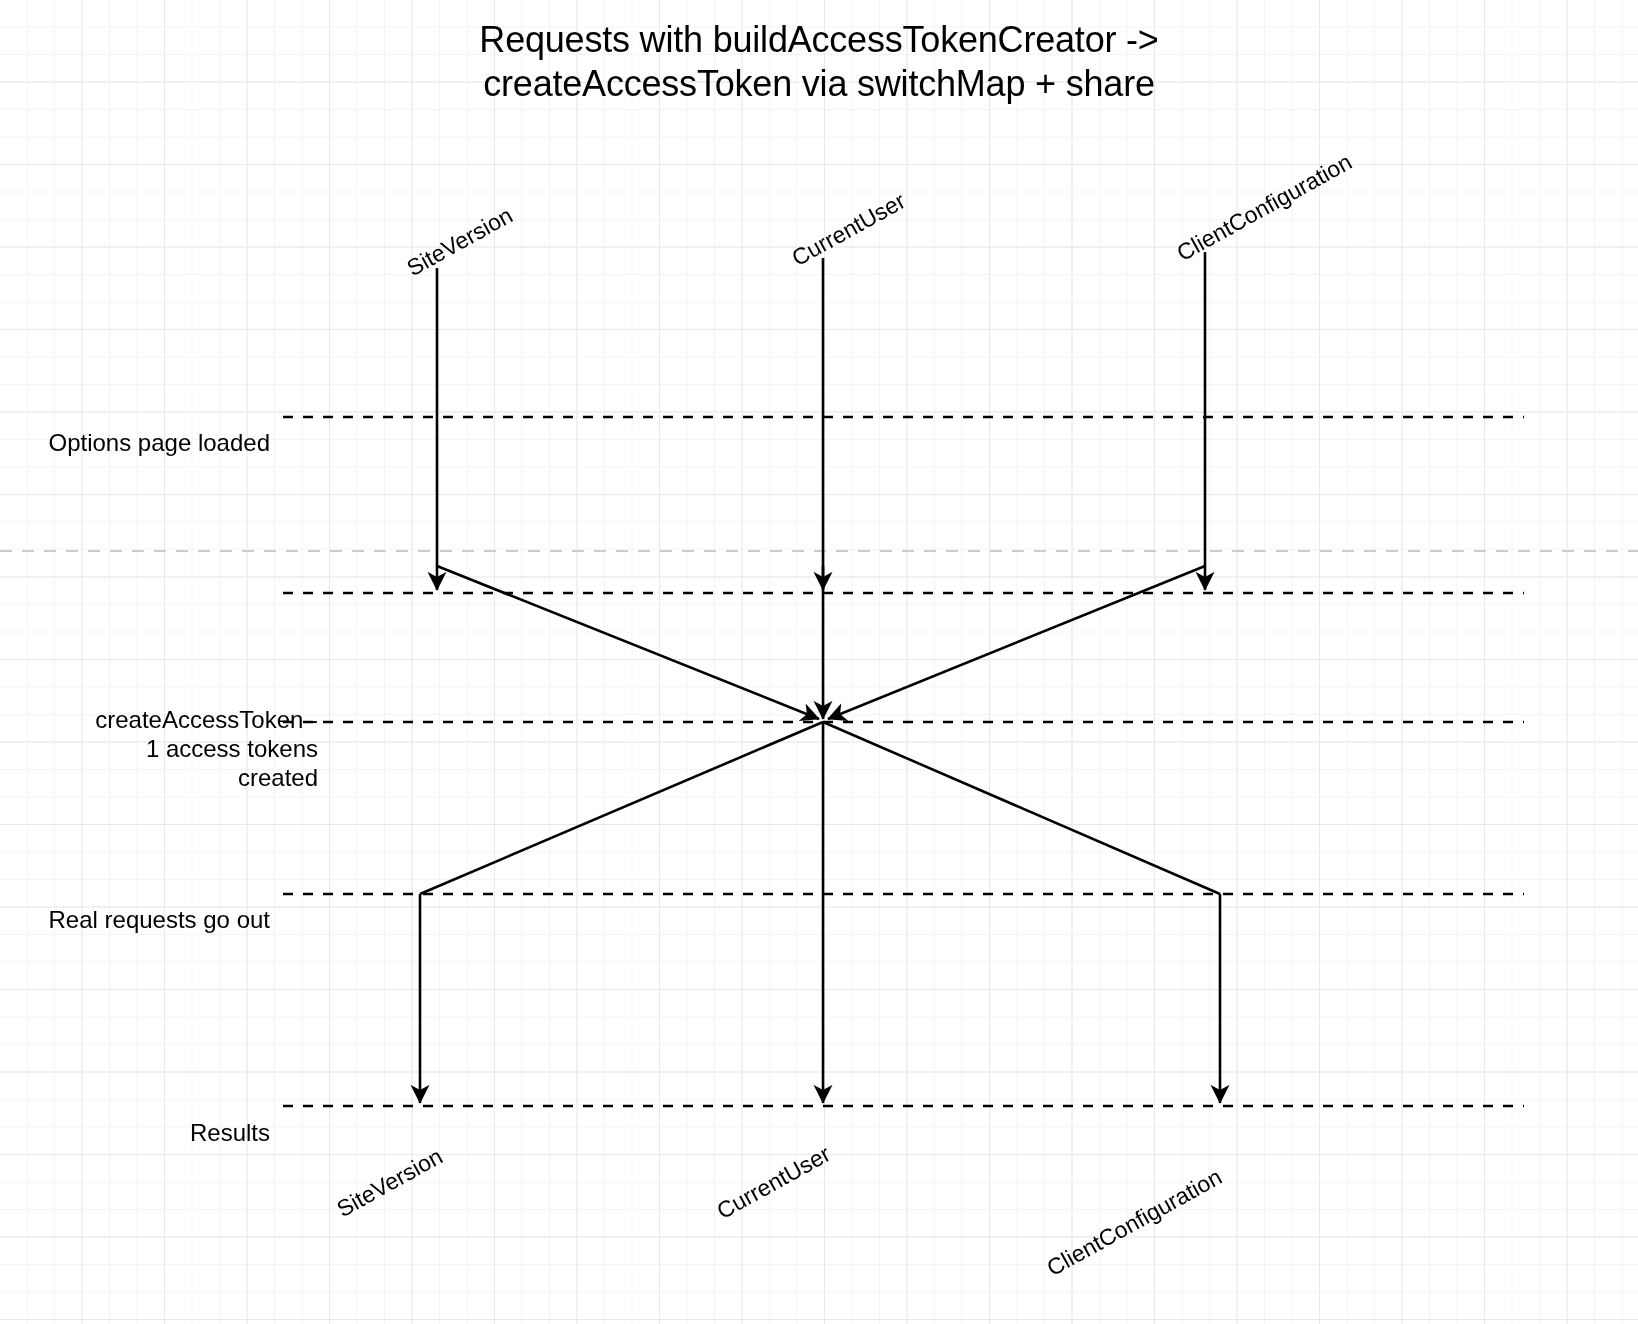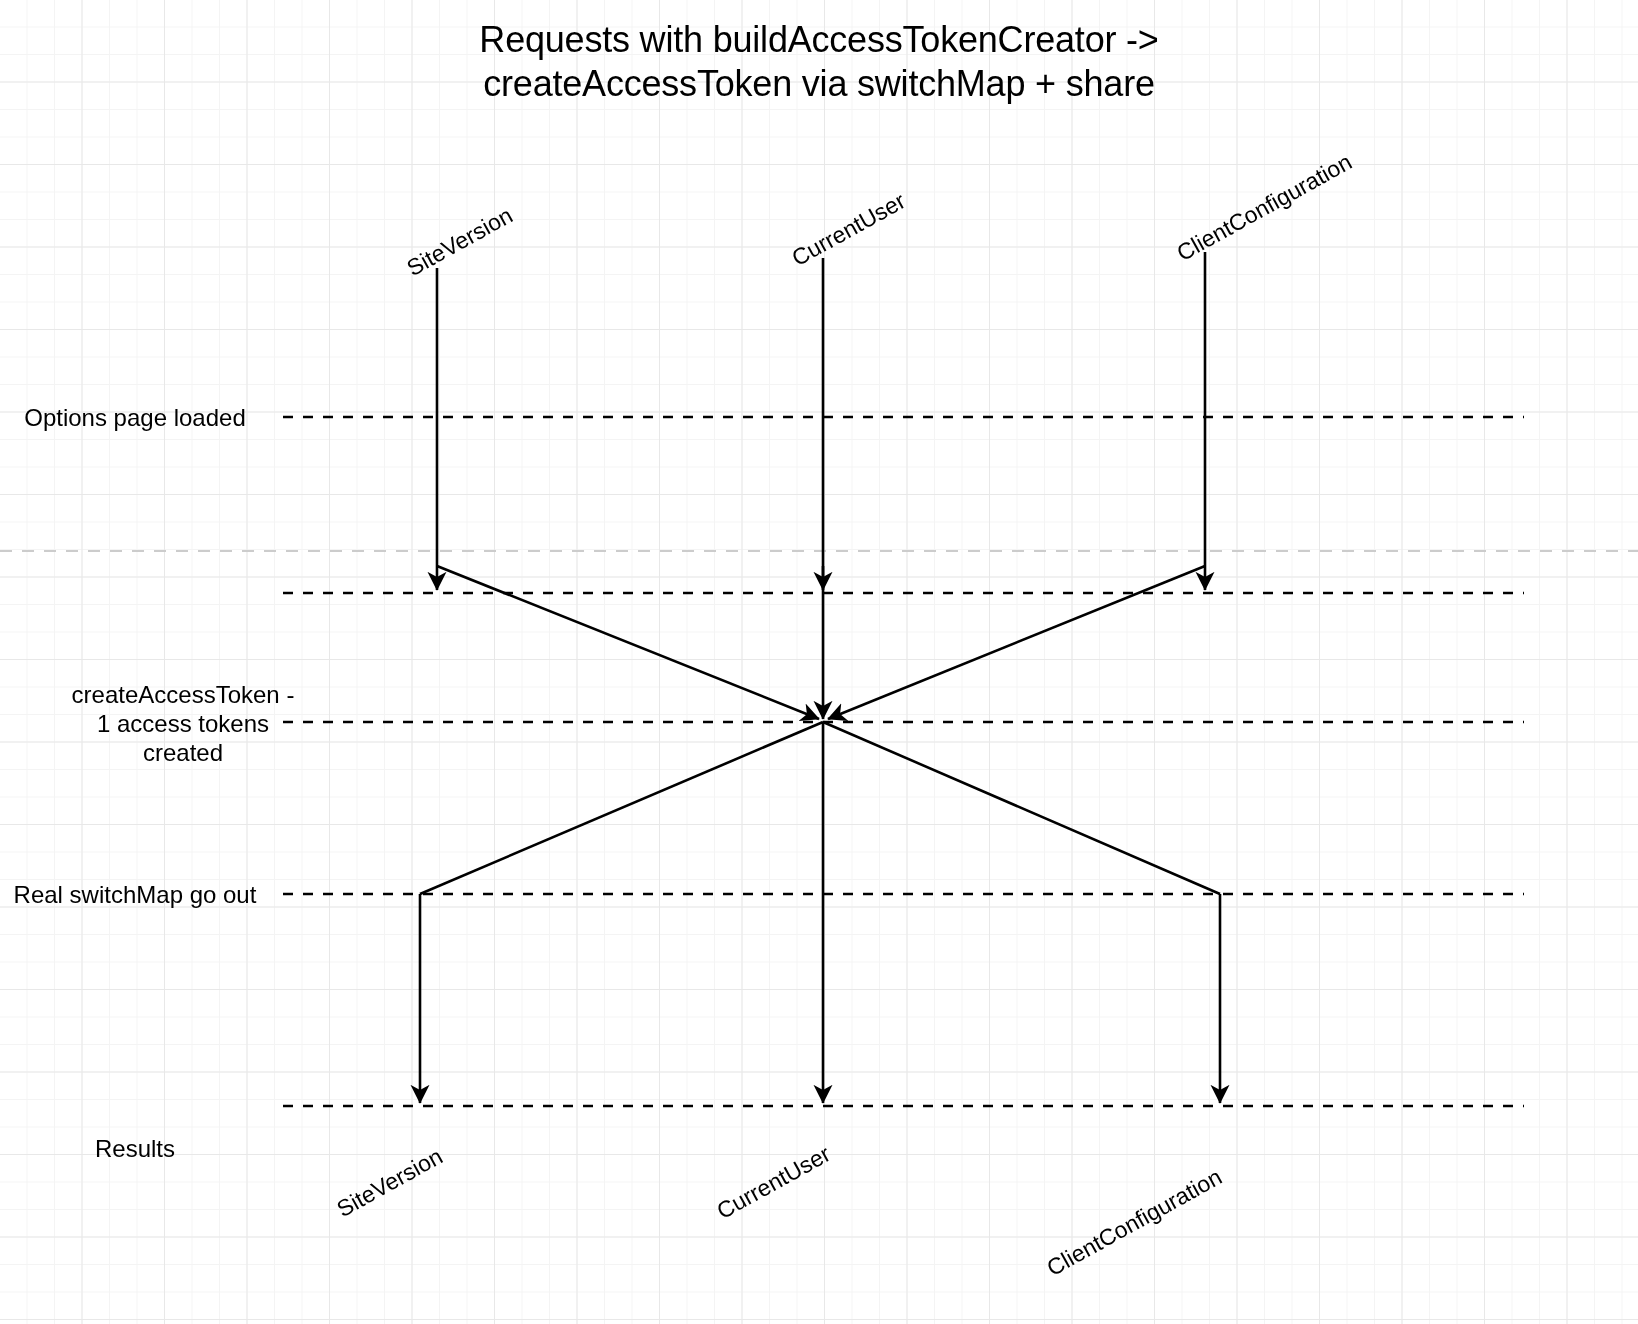--- a/index.html
+++ b/index.html
@@ -50,26 +50,27 @@
     top: 0;
     width: 1638px;
     height: 1324px;
   }
 
   
   .row-label {
     position: absolute;
     width: 270px;
     left: 0;
-    text-align: center;
+    text-align: right;
     font-size: 24px;
     line-height: 29px;
     color: #000000;
     white-space: pre-line;
     transform: translateY(-50%);
+    margin-top: 25px;
   }
 
   
   .col-label {
     position: absolute;
     font-size: 23px;
     line-height: 26px;
     color: #000000;
     white-space: nowrap;
     transform-origin: left bottom;
@@ -127,23 +128,23 @@
     </g>
   </svg>
 
   <div class="row-label" style="top:417px;">Options page loaded</div>
 
 
   <div class="row-label" style="top:723px;padding-left:48px;">createAccessToken -
 1 access tokens
 created</div>
 
-  <div class="row-label" style="top:894px;">Real switchMap go out</div>
+  <div class="row-label" style="top:894px;">Real requests go out</div>
 
-  <div class="row-label" style="top:1148px;">Results</div>
+  <div class="row-label" style="top:1107px;">Results</div>
 
   <div class="col-label top" style="left:415px; top:255px;">SiteVersion</div>
 
   <div class="col-label top" style="left:800px; top:245px;">CurrentUser</div>
 
   <div class="col-label top" style="left:1185px; top:240px;">ClientConfiguration</div>
 
   <div class="col-label bot" style="left:345px; top:1196px;">SiteVersion</div>
 
   <div class="col-label bot" style="left:725px; top:1198px;">CurrentUser</div>

